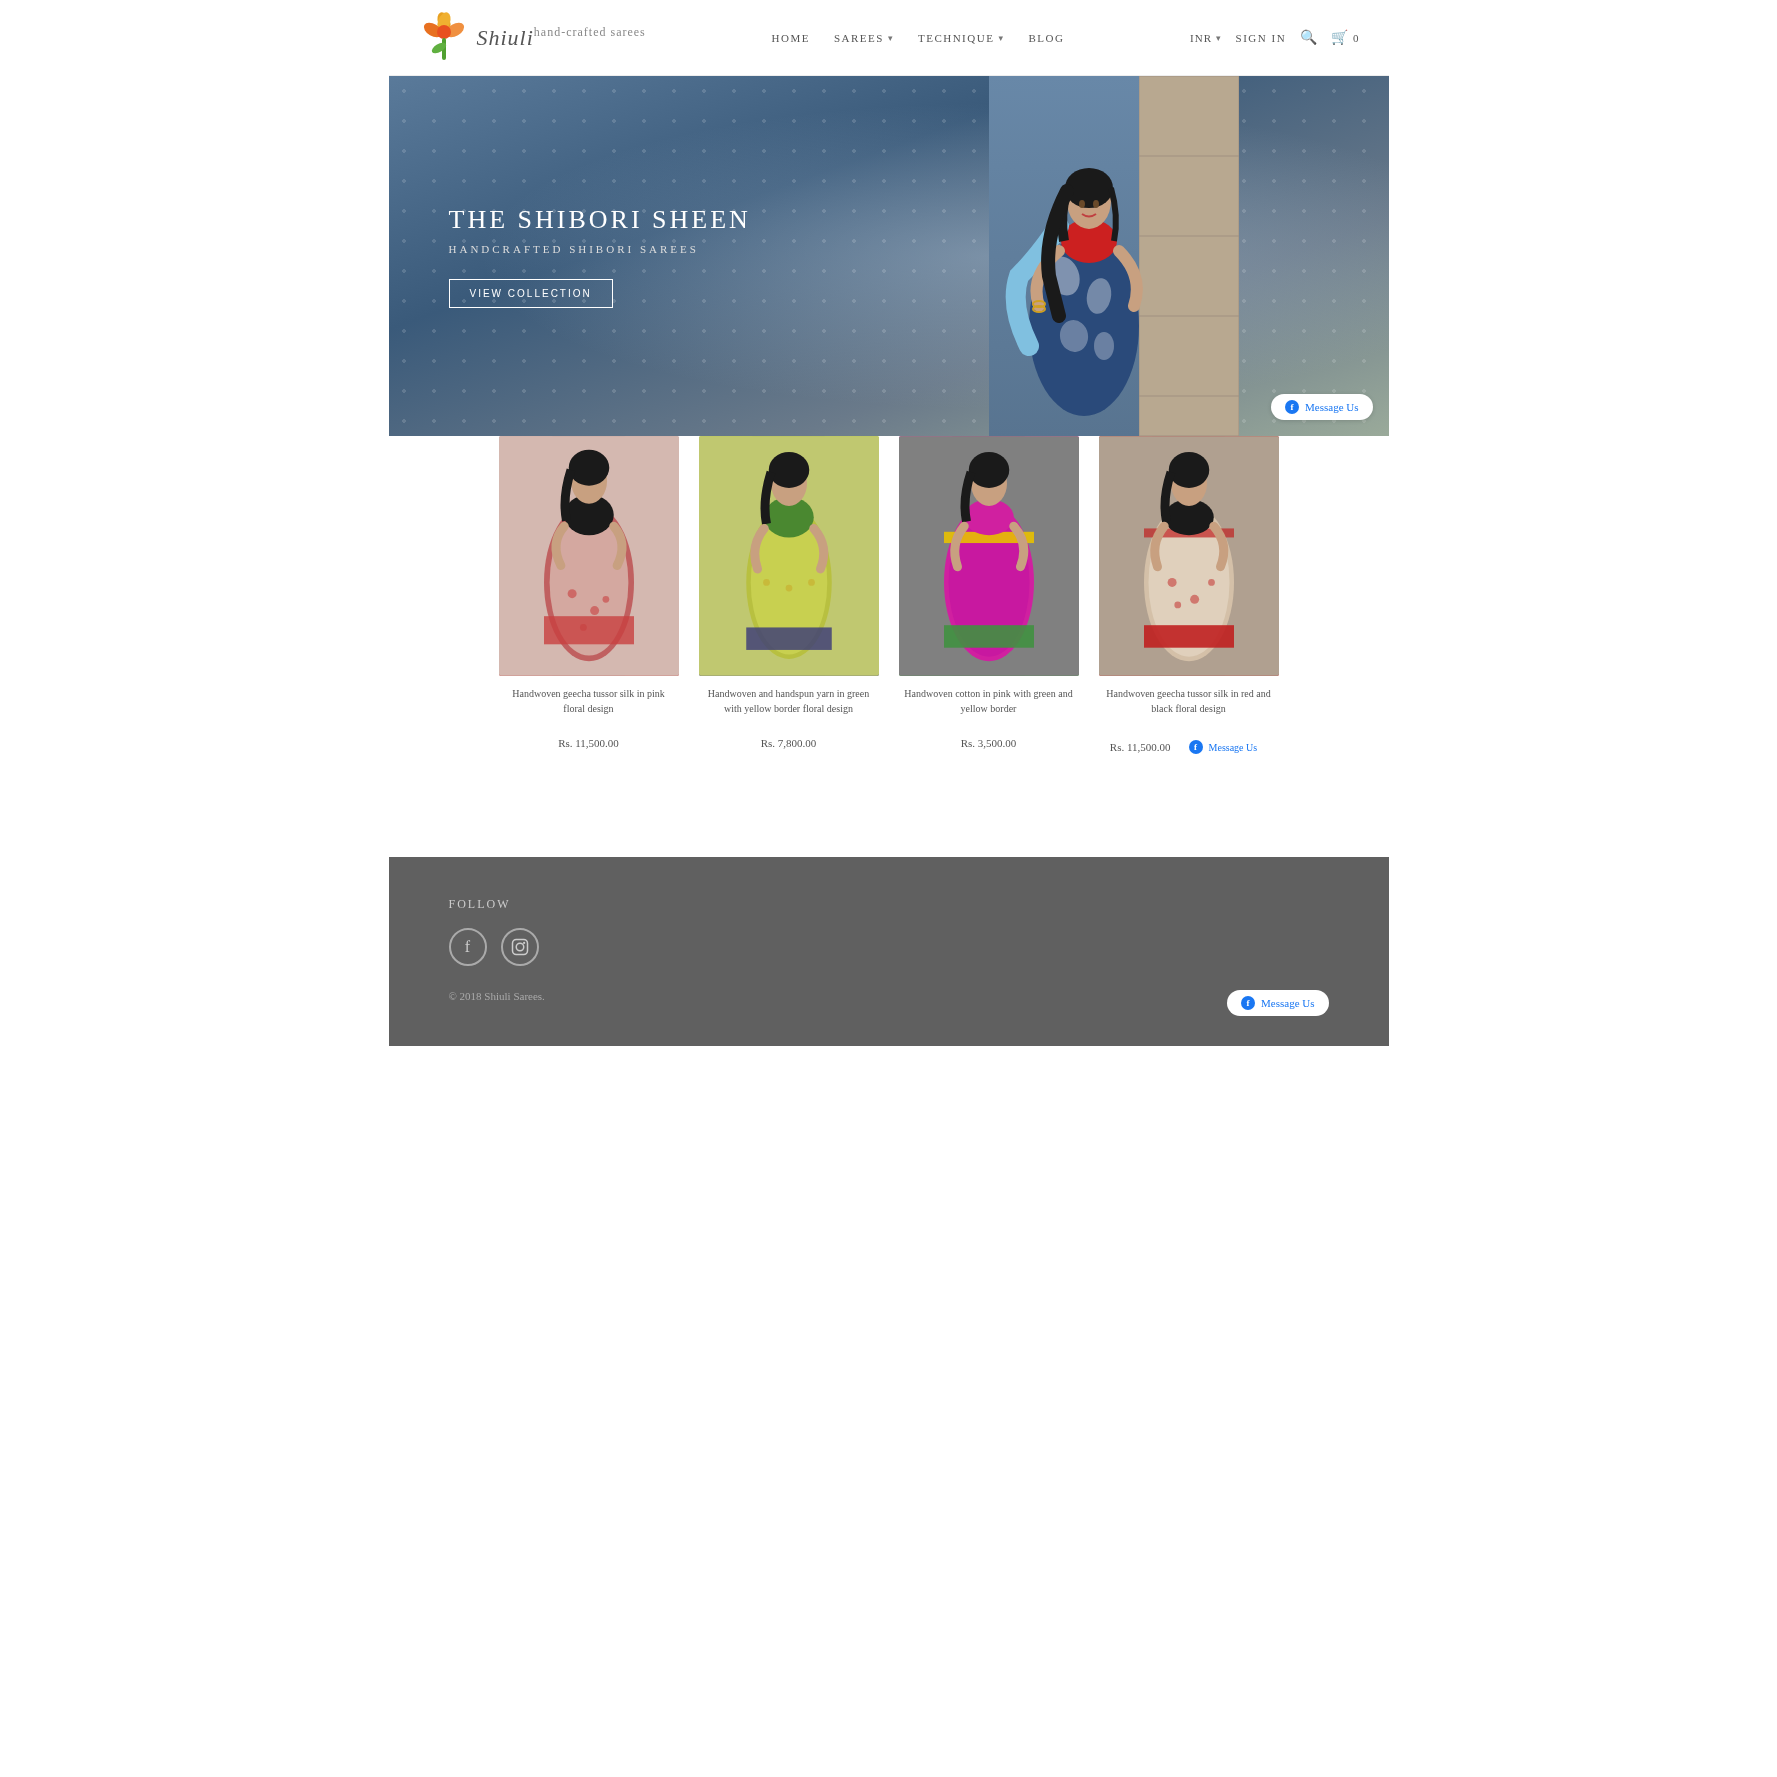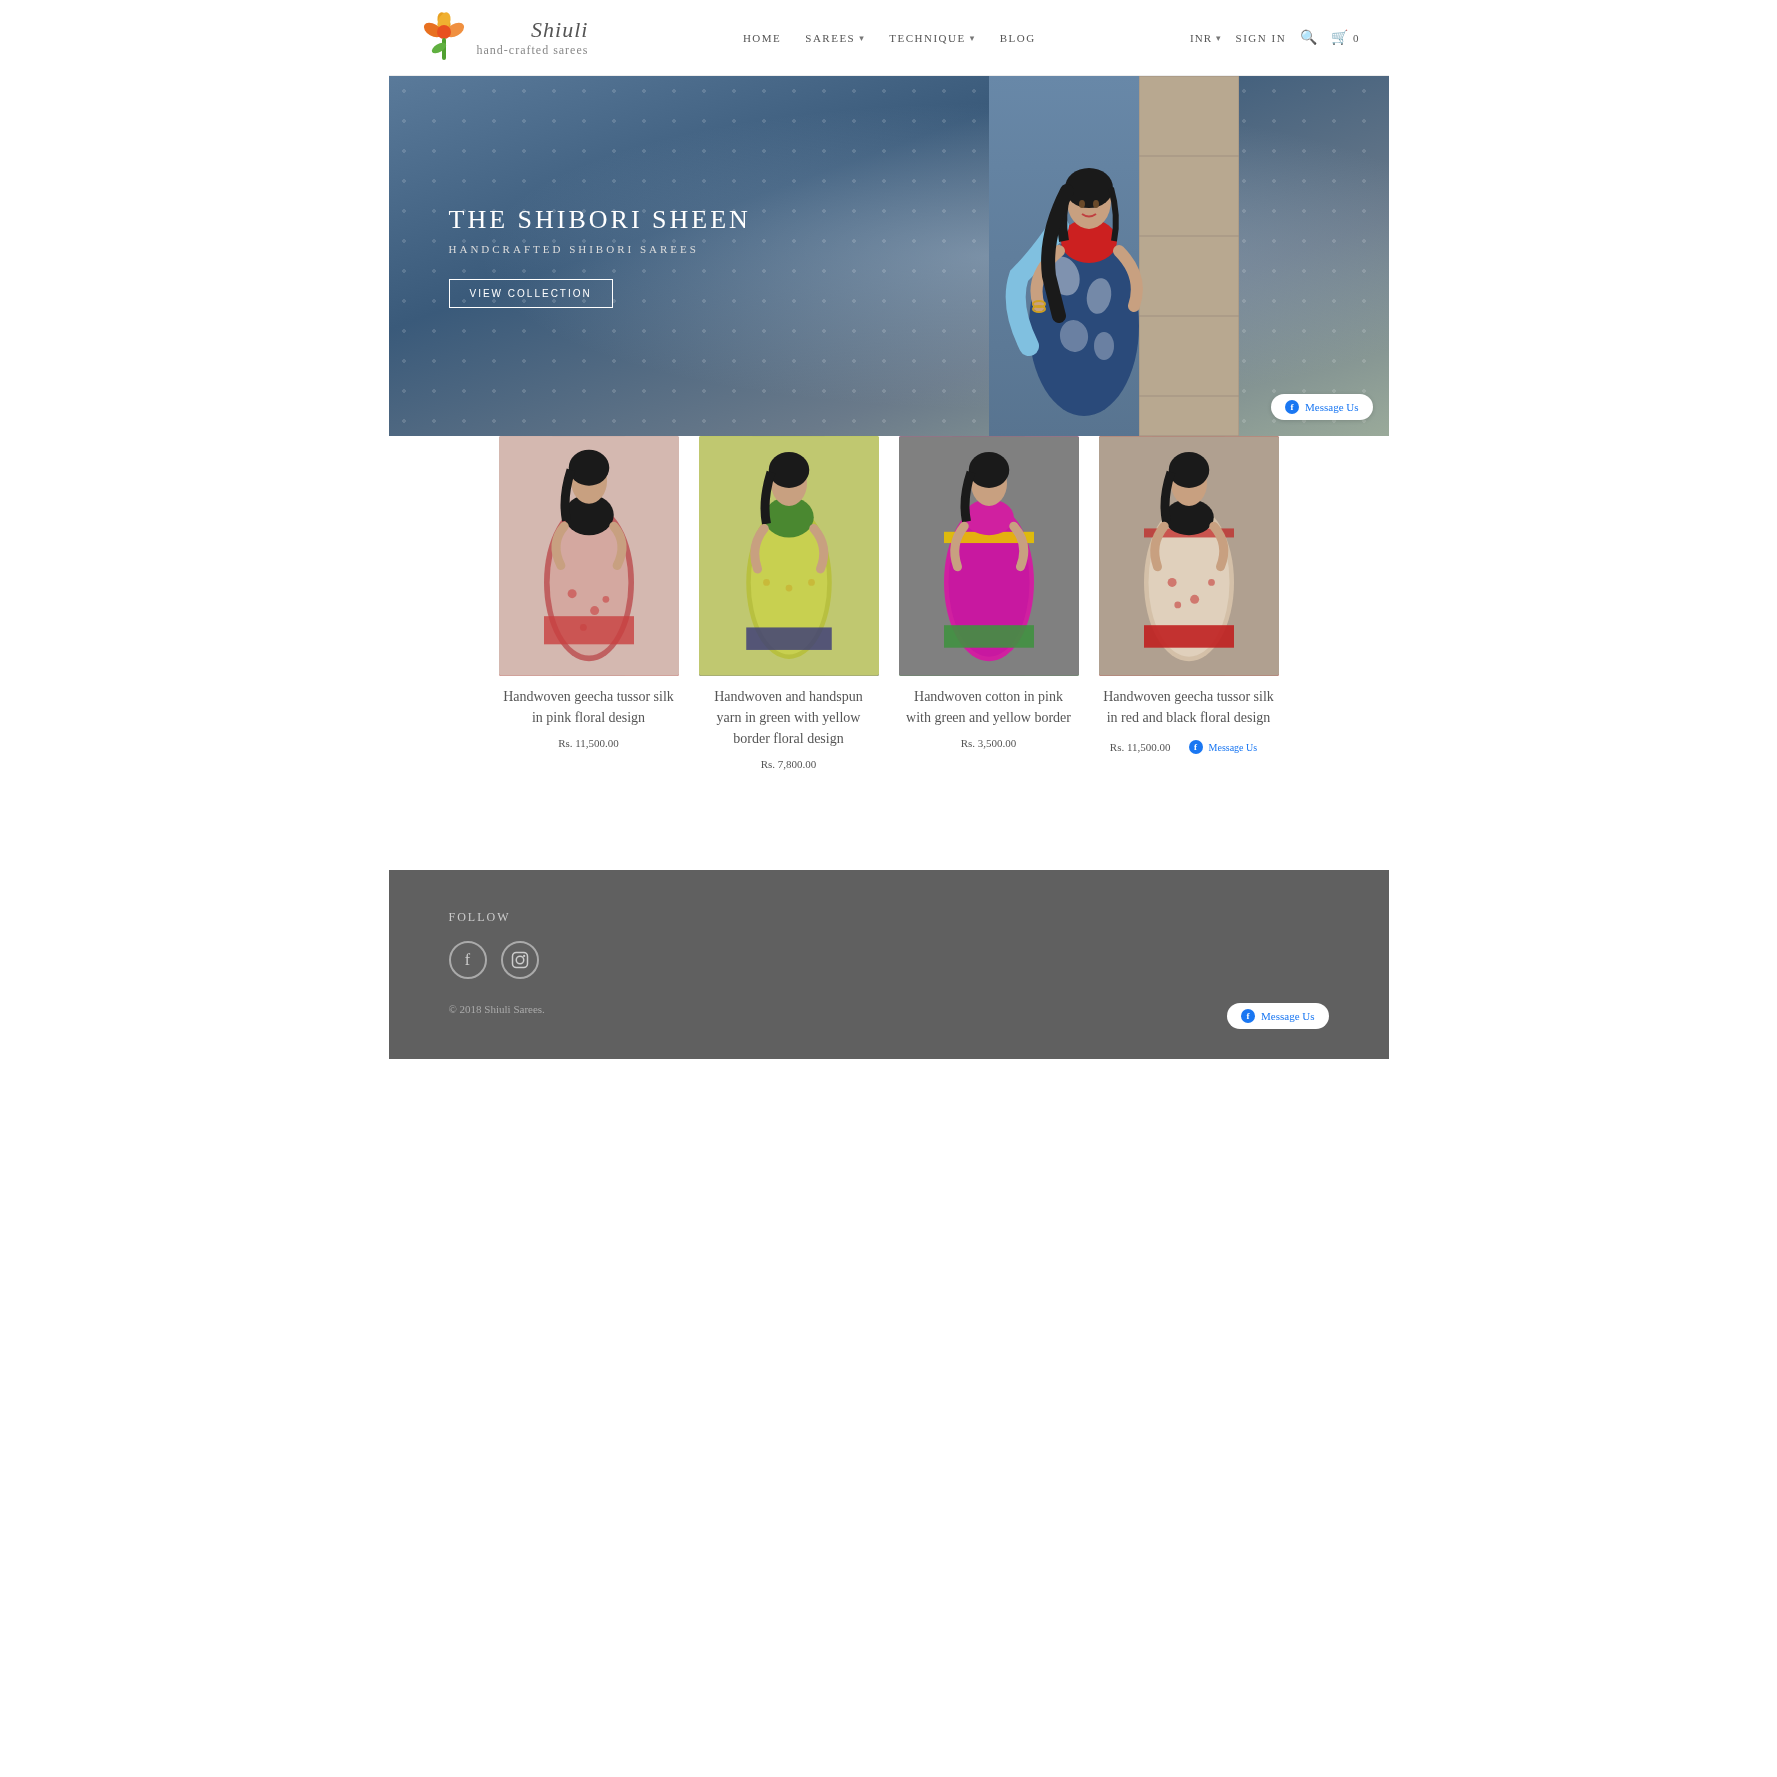--- a/index.html
+++ b/index.html
@@ -18,22 +18,21 @@
       display: flex;
       align-items: center;
       gap: 8px;
     }
     .logo-flower {
       width: 50px;
       height: 55px;
     }
     .logo-text {
       display: flex;
-      flex-direction: column;
-      align-items: flex-end;
+      flex-direction: row;
     }
     .logo-name {
       font-size: 22px;
       font-style: italic;
       color: #555;
       letter-spacing: 1px;
     }
     .logo-tagline {
       font-size: 12px;
       color: #888;
@@ -275,25 +274,25 @@
       background: linear-gradient(160deg, #c83030 0%, #d4c0a8 40%, #e0d0b8 70%, #c03030 95%);
     }
     
     .saree-figure {
       position: absolute;
       inset: 0;
       background: rgba(0,0,0,0.08);
       clip-path: polygon(30% 0%, 70% 0%, 75% 8%, 72% 20%, 78% 35%, 80% 55%, 75% 75%, 70% 100%, 30% 100%, 25% 75%, 20% 55%, 22% 35%, 28% 20%, 25% 8%);
     }
     .product-title {
-      font-size: 14px;
+      font-size: 10px;
       color: #555;
       text-align: center;
       line-height: 1.5;
-      margin-bottom: 9px;
+      margin-bottom: 21px;
       padding: 0 4px;
     }
     .product-price {
       font-size: 11px;
       color: #555;
       text-align: center;
     }
 
     
     .footer {

